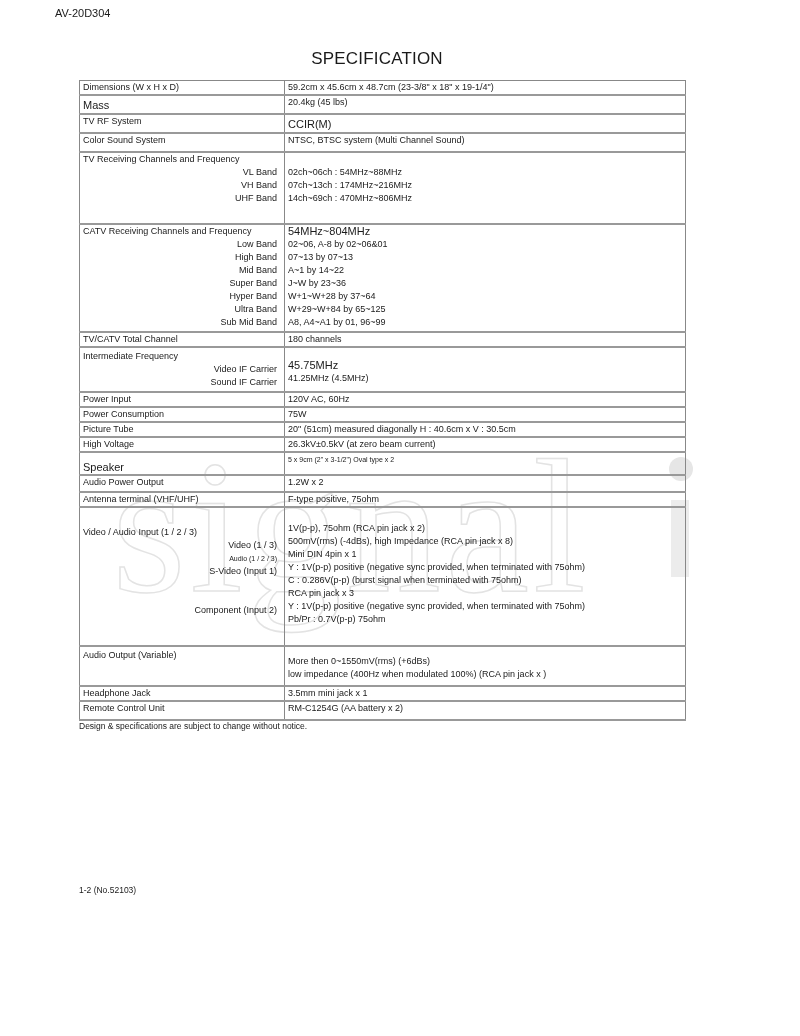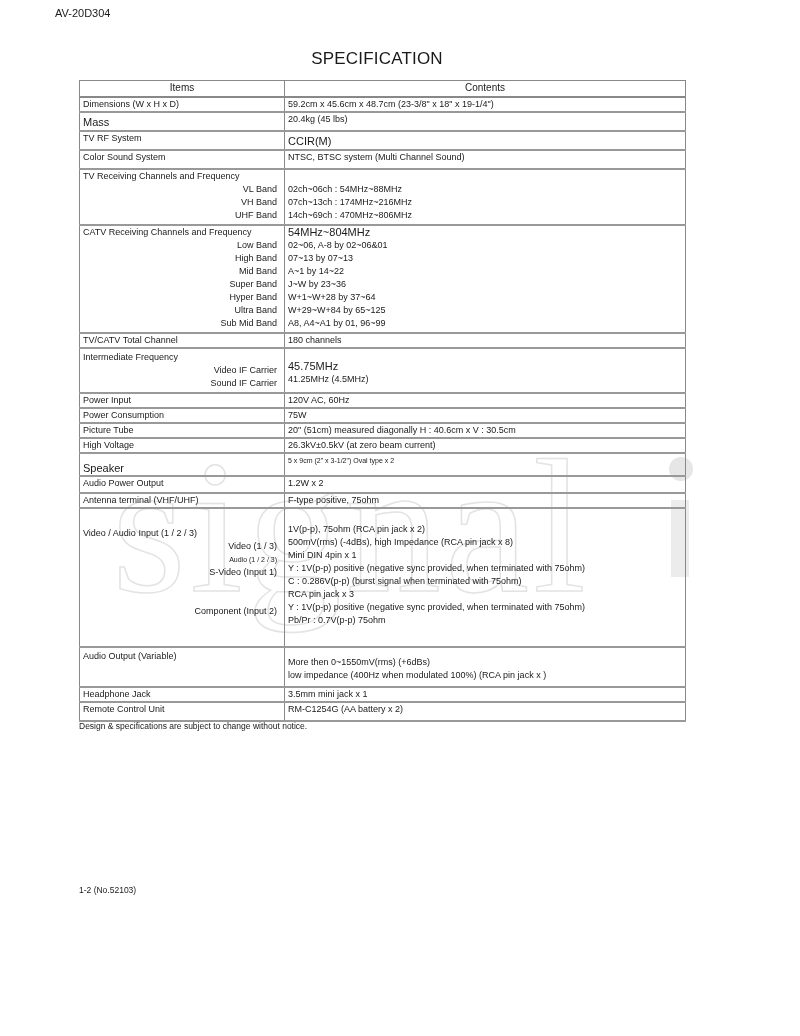--- a/index.html
+++ b/index.html
@@ -38,24 +38,20 @@
 
 <div class="model">AV-20D304</div>
 <div class="title">SPECIFICATION</div>
 
 <div class="watermark">signal</div>
 <div class="wm-dot"></div>
 <div class="wm-bar"></div>
 
 <table class="spec">
   <tbody>
-      <tr>
-    <th>Items</th>
-    <th>Contents</th>
-  </tr>
   <tr>
     <td class="item">Dimensions (W x H x D)</td>
     <td class="content">59.2cm x 45.6cm x 48.7cm (23-3/8" x 18" x 19-1/4")</td>
   </tr>
   <tr>
     <td class="item big" style="padding-top:3px;">Mass</td>
     <td class="content" style="height:17px;">20.4kg (45 lbs)</td>
   </tr>
   <tr>
     <td class="item">TV RF System</td>
@@ -63,21 +59,21 @@
   </tr>
   <tr>
     <td class="item">Color Sound System</td>
     <td class="content" style="height:17px;">NTSC, BTSC system (Multi Channel Sound)</td>
   </tr>
   <tr>
     <td class="item">
       <div>TV Receiving Channels and Frequency</div>
       <div class="sub">VL Band</div>
       <div class="sub">VH Band</div>
-      <div class="sub" style="padding-bottom:2px;">UHF Band</div>
+      <div class="sub" style="padding-bottom:18px;">UHF Band</div>
     </td>
     <td class="content">
       <div>&nbsp;</div>
       <div>02ch~06ch : 54MHz~88MHz</div>
       <div>07ch~13ch : 174MHz~216MHz</div>
       <div>14ch~69ch : 470MHz~806MHz</div>
     </td>
   </tr>
   <tr>
     <td class="item">

